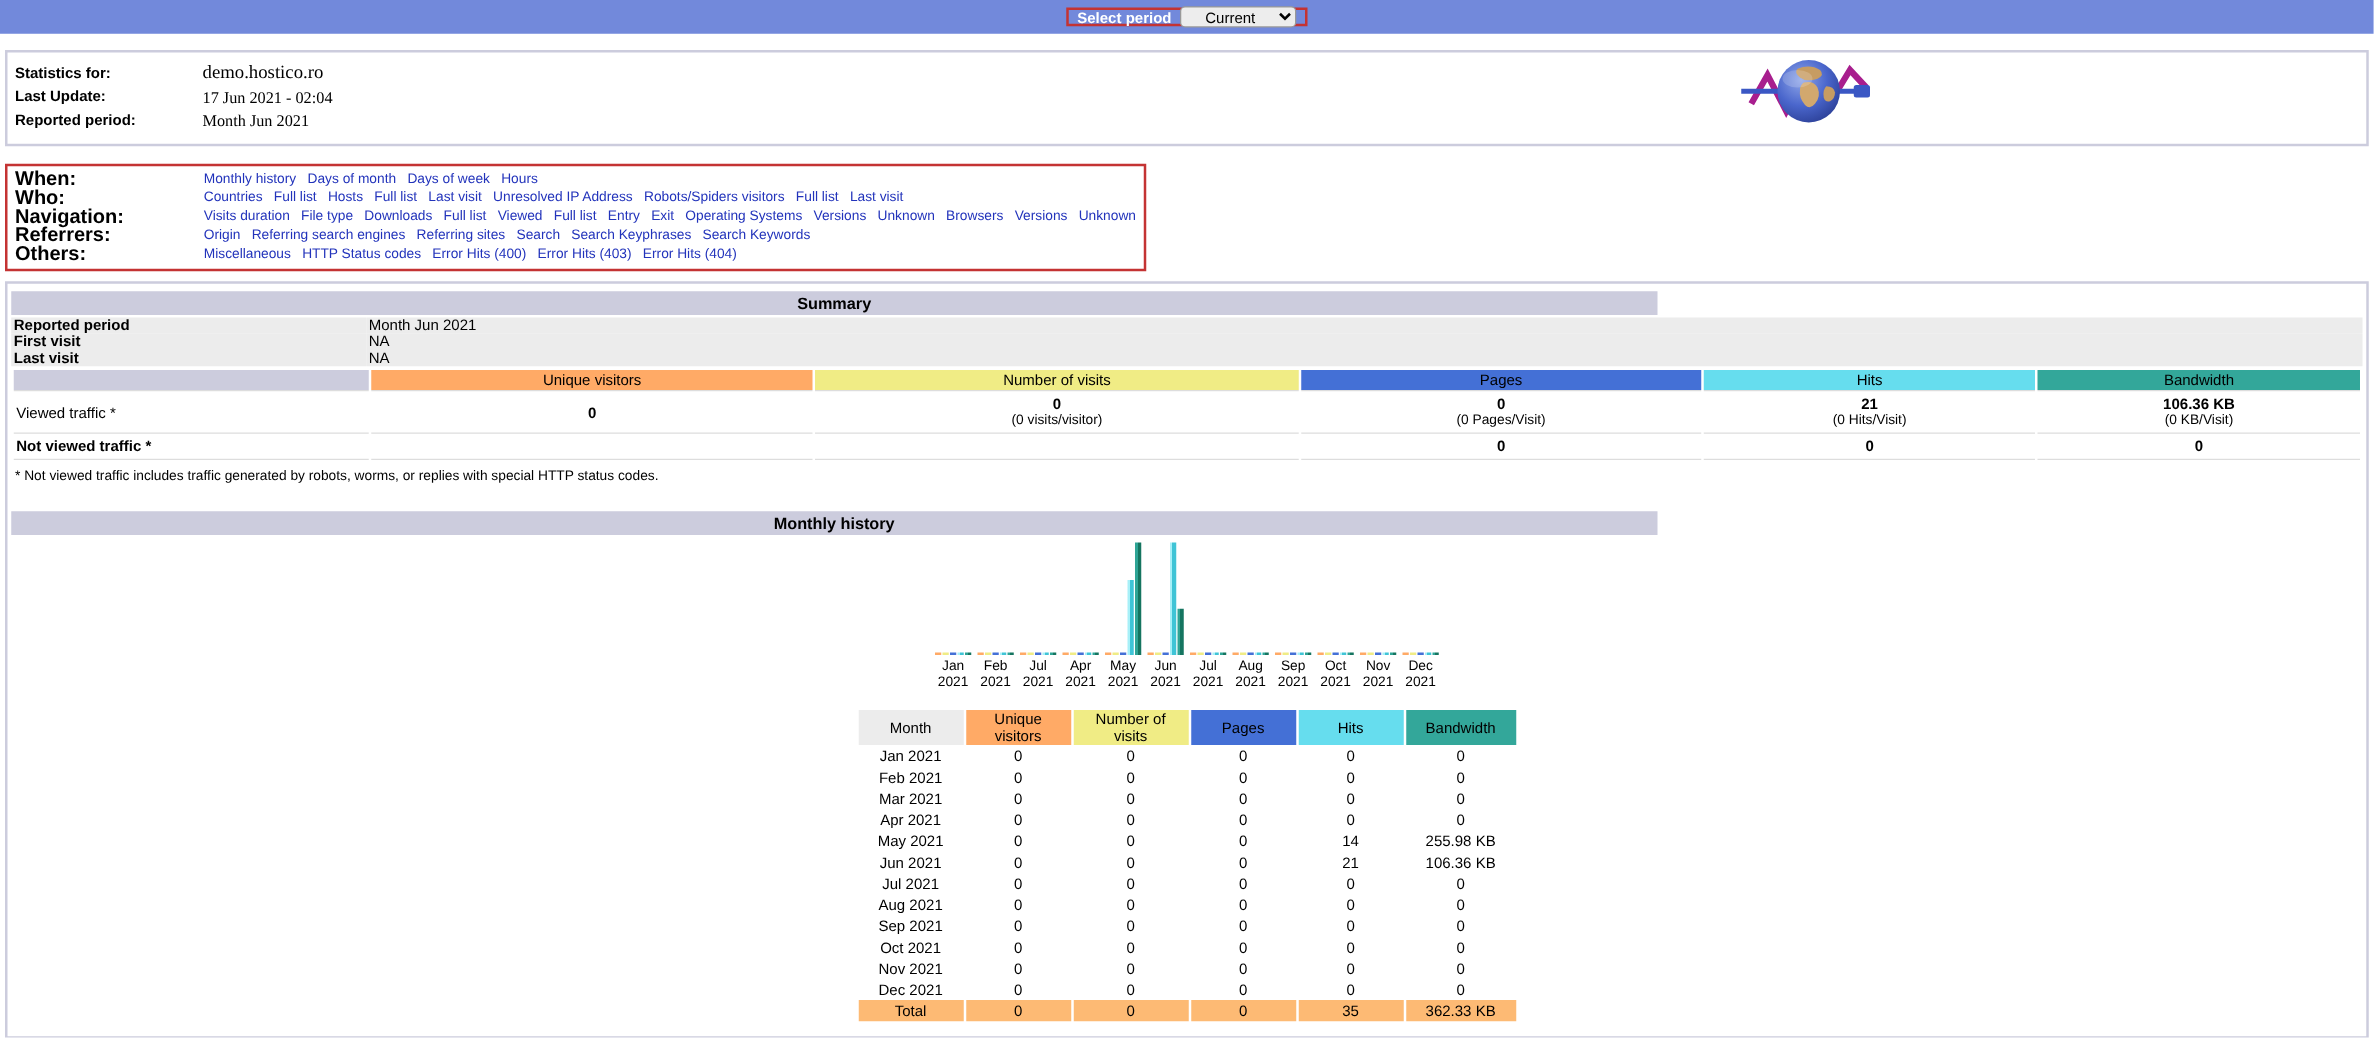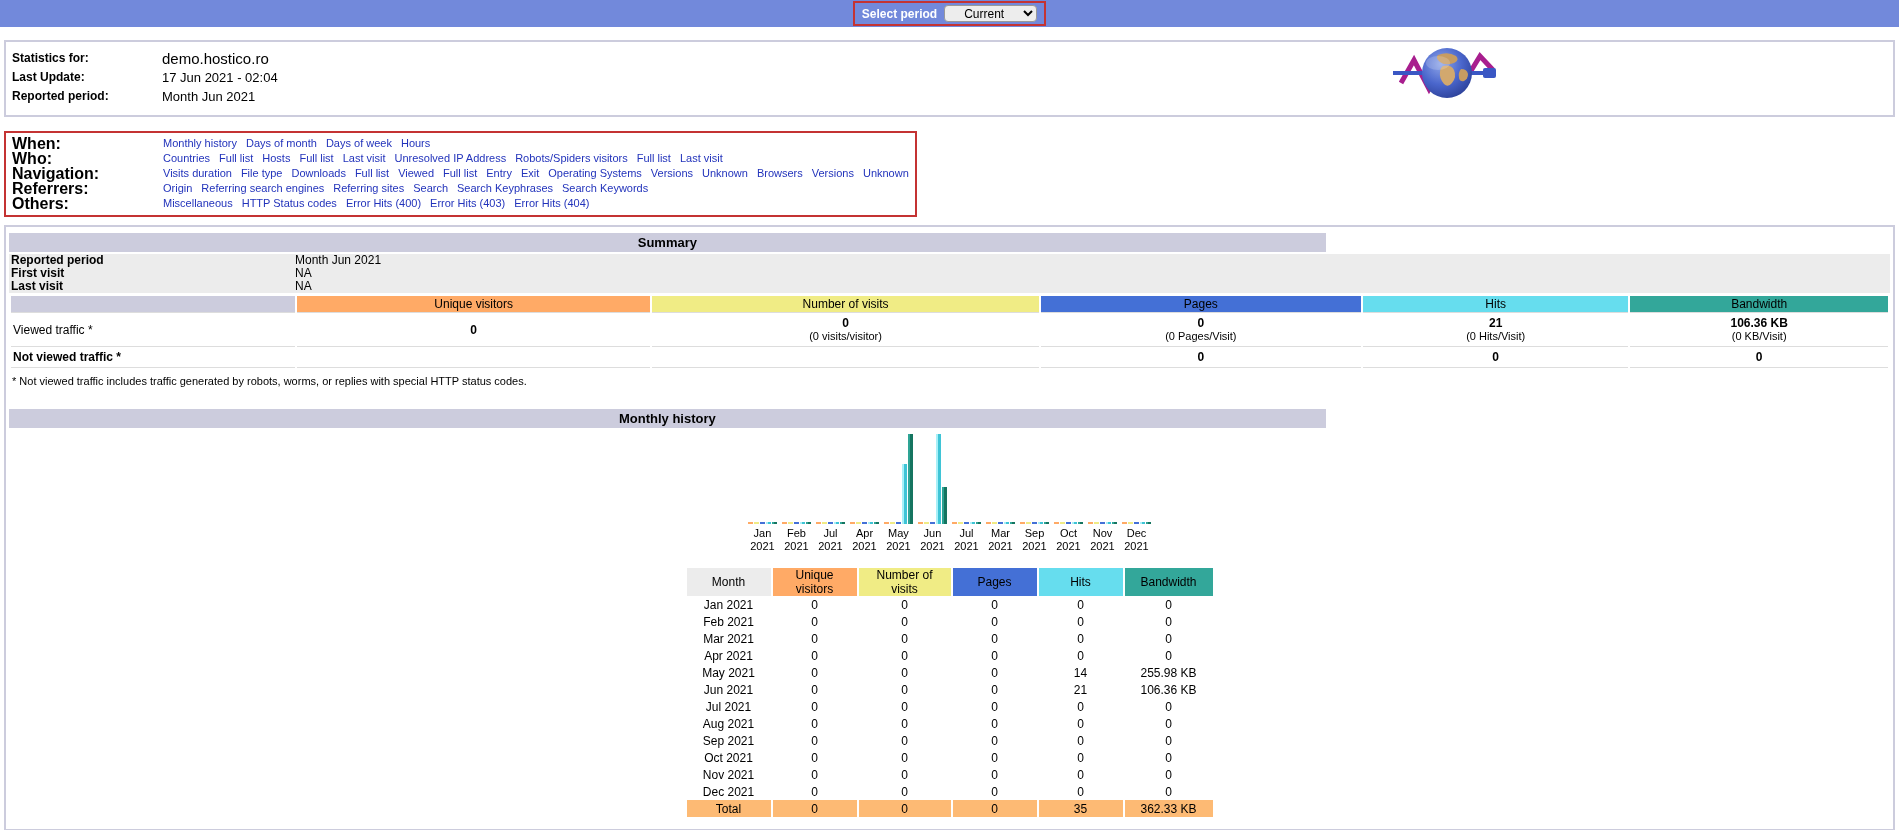--- a/index.html
+++ b/index.html
@@ -9,37 +9,37 @@
     font-family:"Liberation Sans", sans-serif; color:#000; font-size:12px;
   }
 
   
   .top-banner {
     height:27px; background:#7289DB;
     display:flex; align-items:center; justify-content:center;
   }
   .period-box {
     border:2px solid #C43333; display:flex; align-items:center;
-    gap:7px; padding:1px 7px; height:25px;
+    gap:7px; padding:1px 7px; height:15px;
   }
   .period-label { color:#fff; font-weight:bold; font-size:12px; }
   .period-select {
     font-family:"Liberation Sans", sans-serif; font-size:12px;
     background:#EDEDED; border:1px solid #999; border-radius:4px;
     height:17px; padding:0 15px;
   }
 
   
   .header-box {
     margin:13px 4px 0 4px; border:2px solid #CCCCDD;
     padding:7px 6px 9px 6px; position:relative; min-height:76px;
   }
   .hdr-row { display:flex; line-height:19px; }
   .hdr-label { width:150px; font-weight:bold; font-size:12px; }
-  .hdr-value { font-size:13px; }
+  .hdr-value { font-size:13px;font-family:Liberation Serif, serif; }
   .hdr-value.site { font-size:15px; }
   .logo-wrap { position:absolute; right:390px; top:1px; width:112px; height:58px; }
 
   
   .menu-box {
     margin:14px 0 0 4px; width:913px; border:2px solid #C43333;
     padding:3px 4px 4px 4px;
   }
   .menu-row { display:flex; line-height:15px; }
   .menu-label { width:153px; font-weight:bold; font-size:16px; flex:none; padding-left:2px; }
@@ -343,21 +343,21 @@
         </div>
         <div class="month-group">
           <div class="bars">
             <div class="bar bar-0" title="Unique visitors: 0" style="height: 2px;"></div>
             <div class="bar bar-1" title="Number of visits: 0" style="height: 2px;"></div>
             <div class="bar bar-2" title="Pages: 0" style="height: 2px;"></div>
             <div class="bar bar-3" title="Hits: 0" style="height: 2px;"></div>
             <div class="bar bar-4" title="Bandwidth (KB): 0" style="height: 2px;"></div>
           </div>
           <div class="month-label">
-            <div>Mar</div>
+            <div>Aug</div>
             <div>2021</div>
           </div>
         </div>
         <div class="month-group">
           <div class="bars">
             <div class="bar bar-0" title="Unique visitors: 0" style="height: 2px;"></div>
             <div class="bar bar-1" title="Number of visits: 0" style="height: 2px;"></div>
             <div class="bar bar-2" title="Pages: 0" style="height: 2px;"></div>
             <div class="bar bar-3" title="Hits: 0" style="height: 2px;"></div>
             <div class="bar bar-4" title="Bandwidth (KB): 0" style="height: 2px;"></div>

